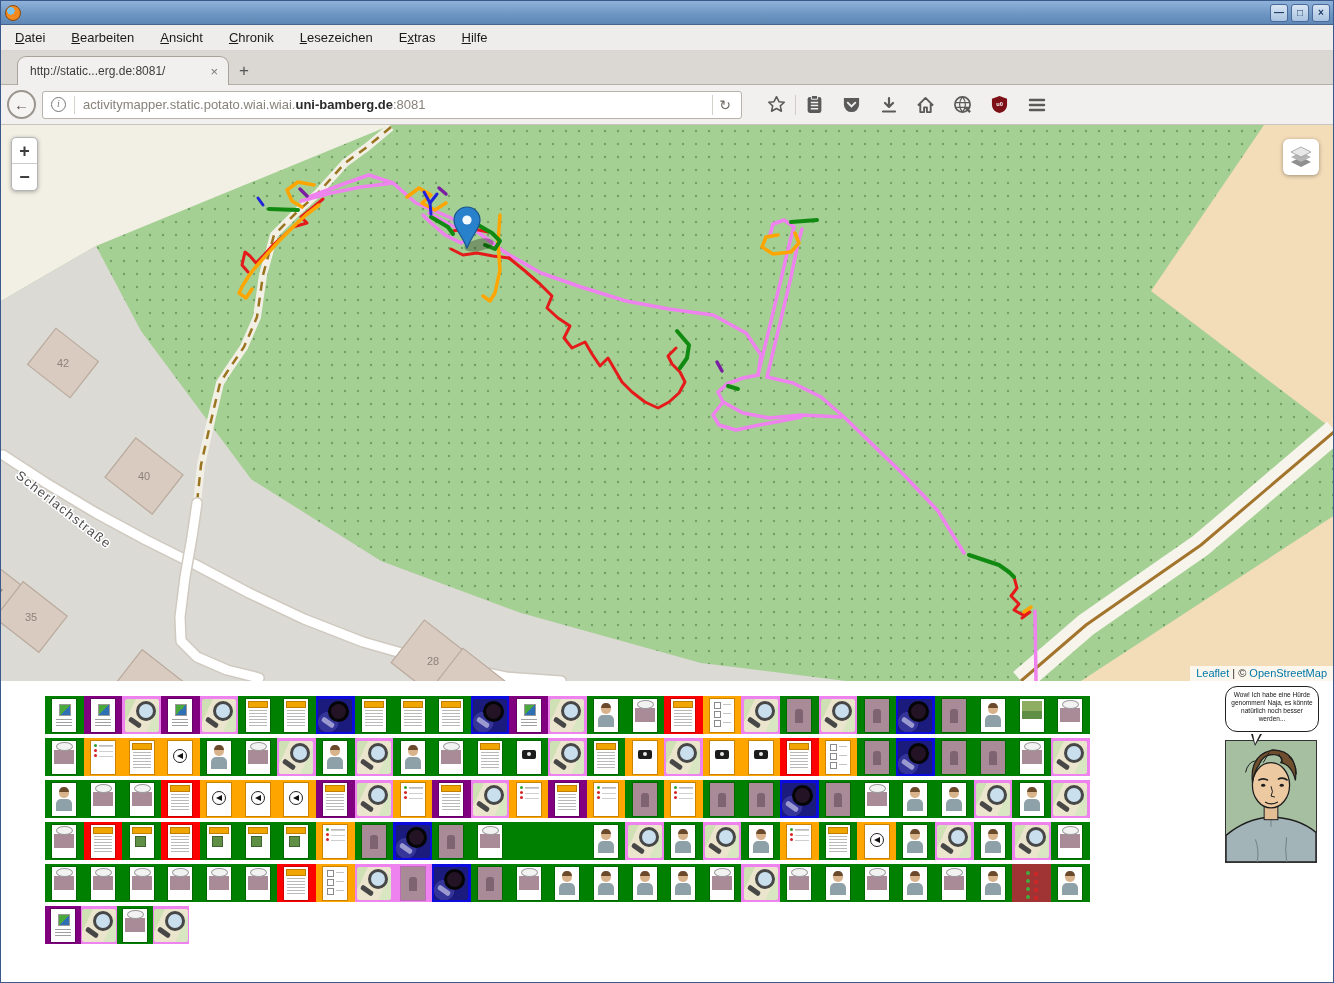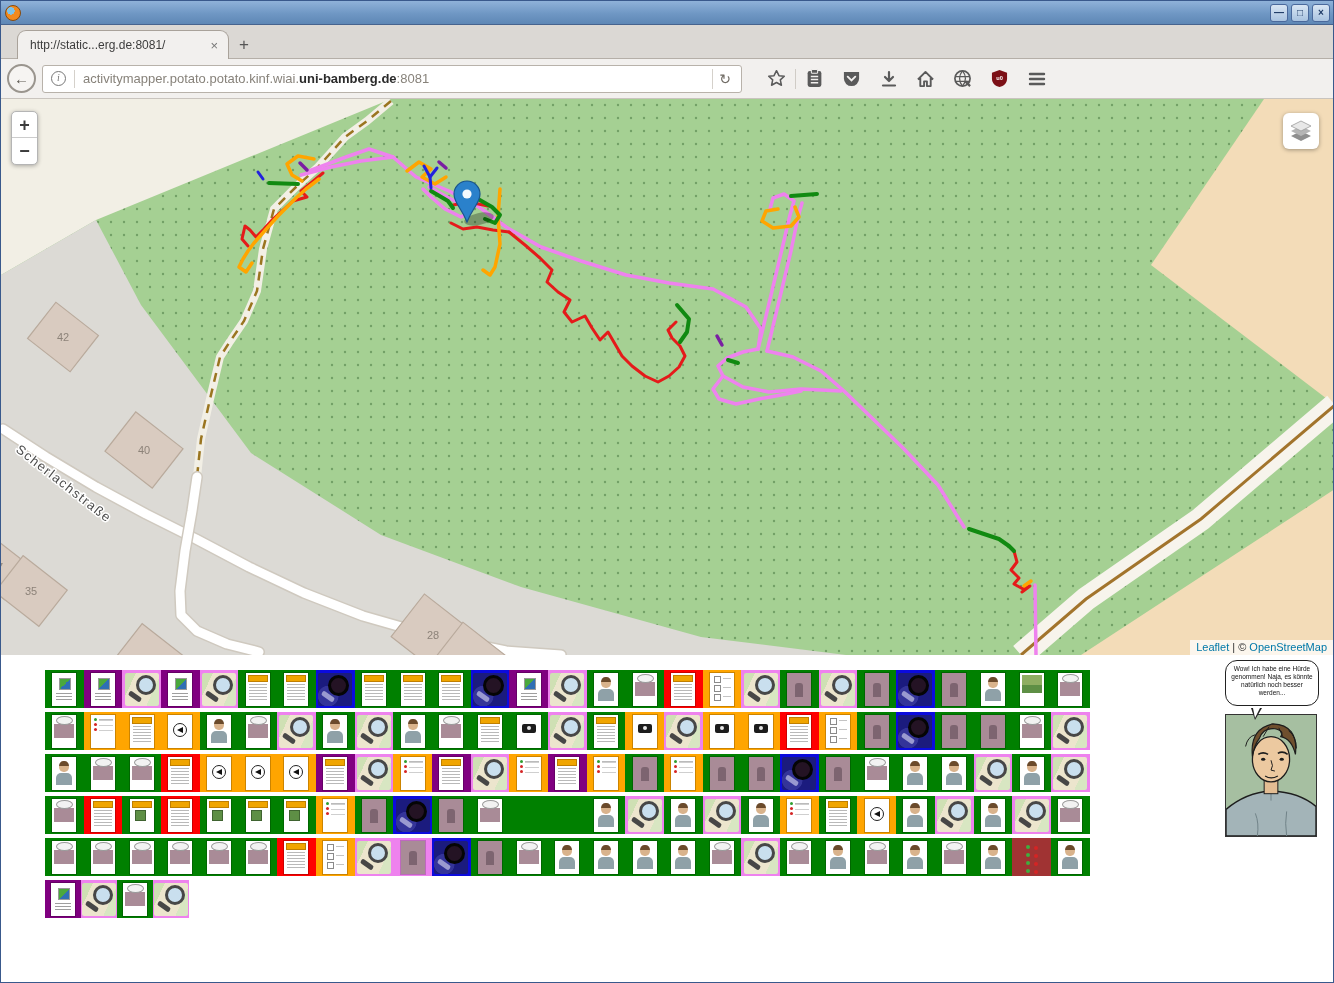--- a/index.html
+++ b/index.html
@@ -127,35 +127,44 @@
 
   <div class="titlebar">
     <div class="ff-logo"></div>
     <div class="winbtns">
       <div class="winbtn">—</div>
       <div class="winbtn">□</div>
       <div class="winbtn">×</div>
     </div>
   </div>
 
+  <div class="menubar" id="menubar">
+      <span class="menu-item"><u>D</u>atei</span>
+      <span class="menu-item"><u>B</u>earbeiten</span>
+      <span class="menu-item"><u>A</u>nsicht</span>
+      <span class="menu-item"><u>C</u>hronik</span>
+      <span class="menu-item"><u>L</u>esezeichen</span>
+      <span class="menu-item">E<u>x</u>tras</span>
+      <span class="menu-item"><u>H</u>ilfe</span>
+    </div>
 
   <div class="tabbar">
     <div class="tab">
       <span class="tab-title">http://static...erg.de:8081/</span>
       <span class="tab-close">×</span>
     </div>
     <div class="newtab">+</div>
   </div>
 
   <div class="navbar">
     <div class="back-btn">←</div>
     <div class="urlbox">
       <span class="info-circ">i</span>
       <span class="url-sep"></span>
-      <span class="url-text"><span>activitymapper.potato.potato.kinf.wiai.</span><b>uni-bamberg.de</b><span>:8081</span></span>
+      <span class="url-text"><span>activitymapper.static.potato.wiai.wiai.</span><b>uni-bamberg.de</b><span>:8081</span></span>
       <span class="reload">↻</span>
     </div>
     <div class="navicons">
       <div class="nav-ic">
         <svg width="19" height="19" viewBox="0 0 20 20">
             <path d="M10 1.8 12.6 7l5.6.6-4.2 3.9 1.2 5.6L10 14.2 4.8 17.1 6 11.5 1.8 7.6 7.4 7z" fill="none" stroke="#5a5a5a" stroke-width="1.6" stroke-linejoin="round"></path>
           </svg>
       </div>
       <div class="ic-sep"></div>
       <div class="nav-ic">

